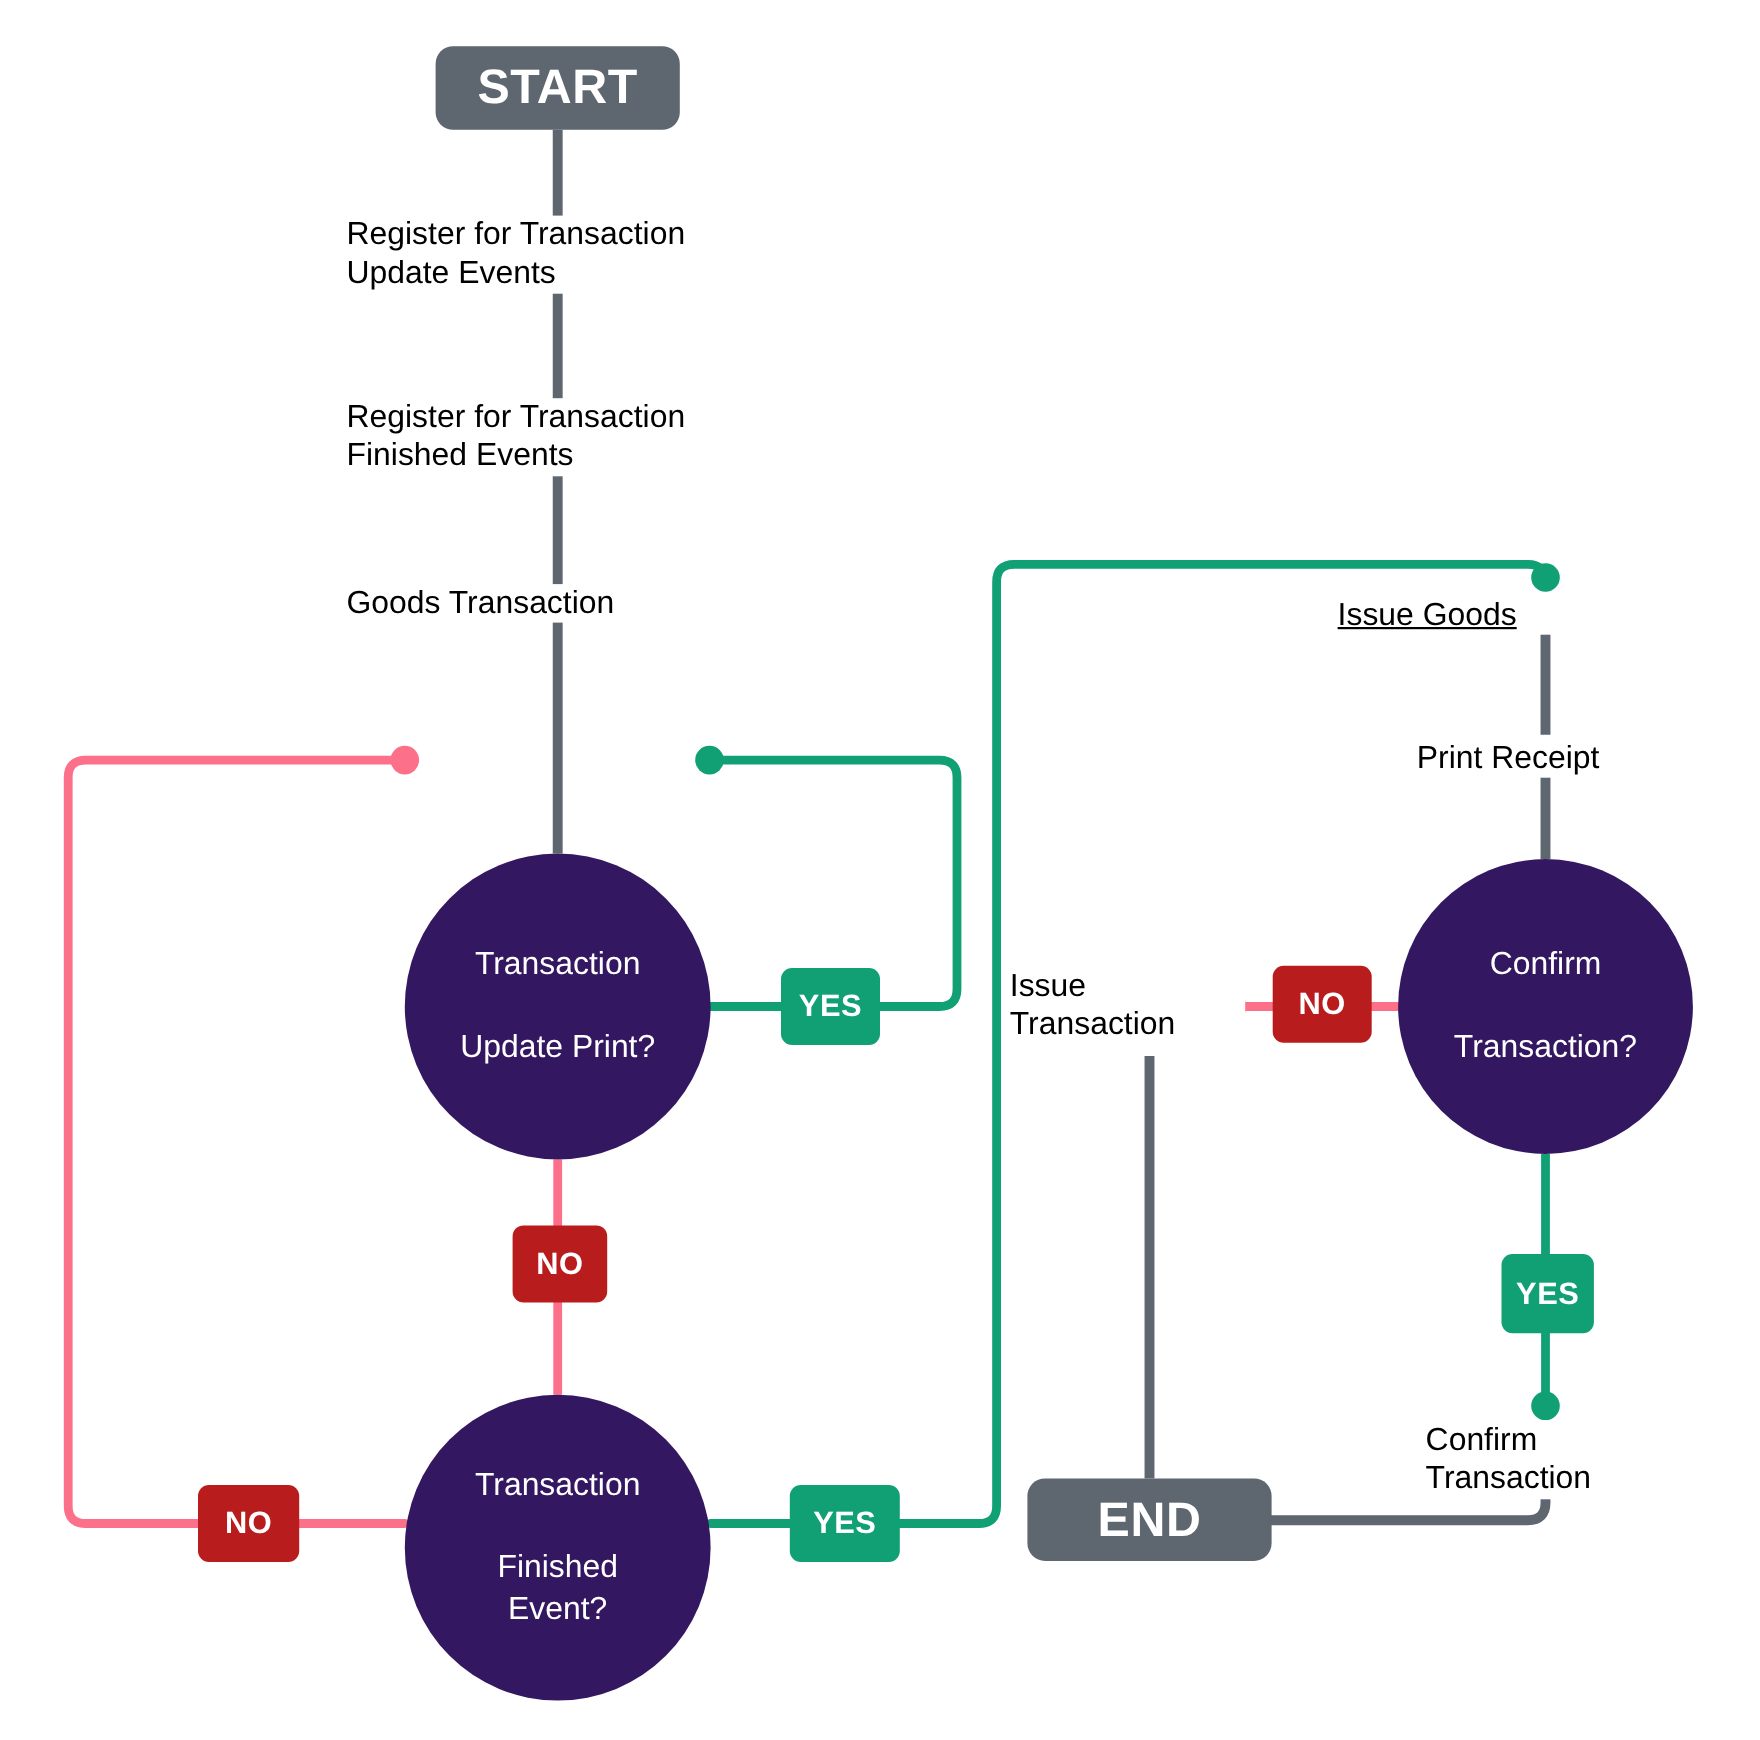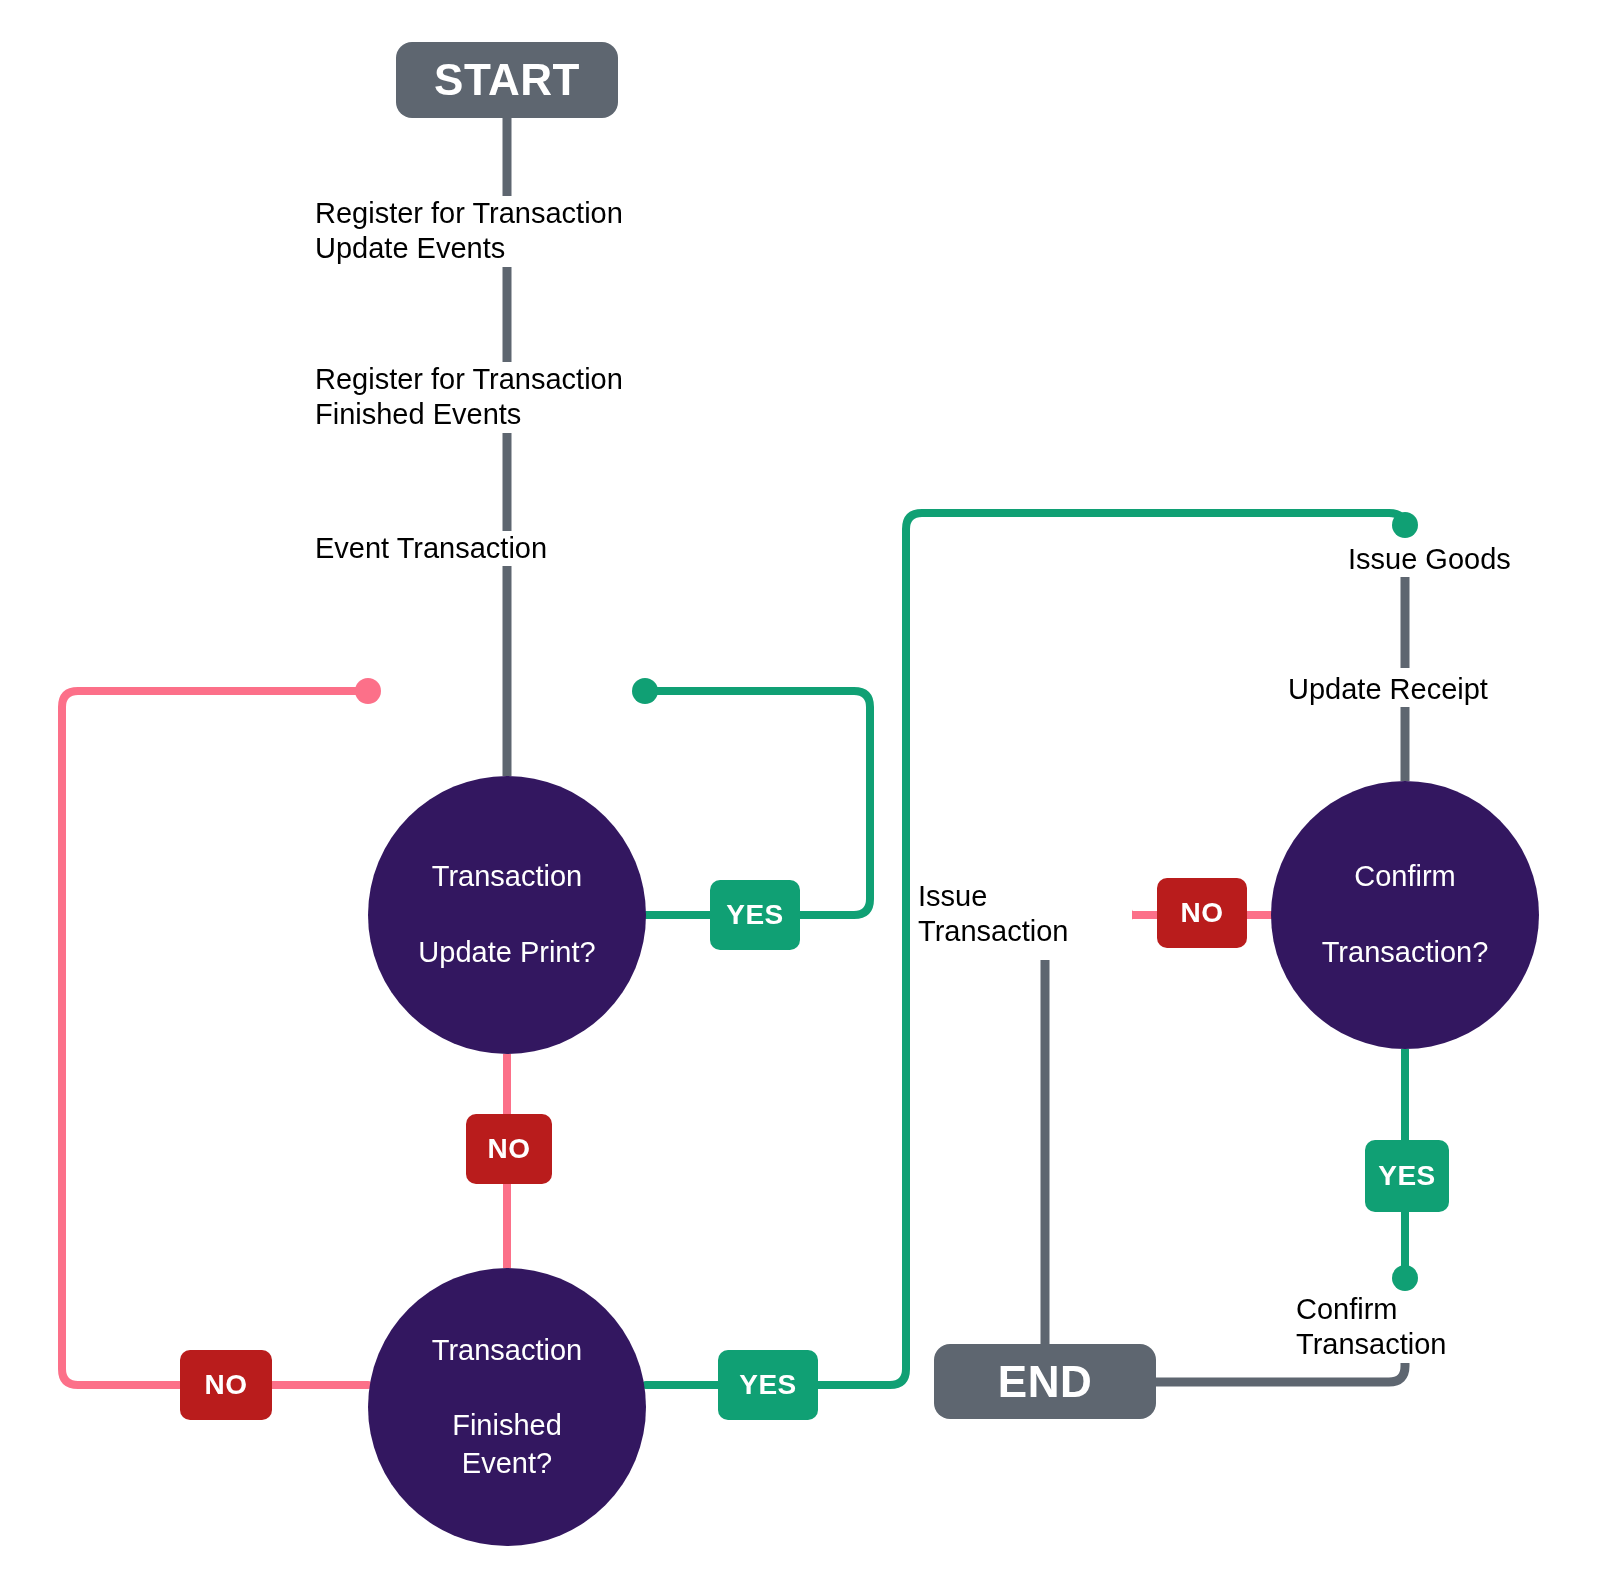--- a/index.html
+++ b/index.html
@@ -94,21 +94,21 @@
     color: #000000;
     font-size: 29px;
     line-height: 1.22;
     white-space: pre-line;
     background: #ffffff;
   }
   .lbl-reg-update   { left: 315px;  top: 196px;  width: 380px; }
   .lbl-reg-finished { left: 315px;  top: 362px;  width: 380px; }
   .lbl-start-tx     { left: 315px;  top: 531px;  width: 380px; }
   .lbl-wait         { left: 373px;  top: 658px;  width: 266px; }
-  .lbl-issue-goods  { left: 1348px; top: 542px;  width: 236px; }
+  .lbl-issue-goods  { left: 1216px; top: 542px;  width: 236px; text-decoration: underline; }
   .lbl-print-rcpt   { left: 1288px; top: 672px;  width: 236px; }
   .lbl-void-tx      { left: 918px;  top: 879px;  width: 214px; }
   .lbl-confirm-tx   { left: 1296px; top: 1292px; width: 220px; }
 </style>
 </head>
 <body>
 
 <div id="canvas">
 
   <svg class="edges" viewBox="0 0 1600 1582" xmlns="http://www.w3.org/2000/svg">
@@ -168,21 +168,21 @@
   <div class="chip no chip-no-update">NO</div>
   <div class="chip no chip-no-finished">NO</div>
   <div class="chip yes chip-yes-finished">YES</div>
   <div class="chip no chip-no-confirm">NO</div>
   <div class="chip yes chip-yes-confirm">YES</div>
 
   <div class="edge-label lbl-reg-update">Register for Transaction
 Update Events</div>
   <div class="edge-label lbl-reg-finished">Register for Transaction
 Finished Events</div>
-  <div class="edge-label lbl-start-tx">Event Transaction</div>
+  <div class="edge-label lbl-start-tx">Goods Transaction</div>
   <div class="edge-label lbl-issue-goods">Issue Goods</div>
-  <div class="edge-label lbl-print-rcpt">Update Receipt</div>
+  <div class="edge-label lbl-print-rcpt">Print Receipt</div>
   <div class="edge-label lbl-void-tx">Issue
 Transaction</div>
   <div class="edge-label lbl-confirm-tx">Confirm
 Transaction</div>
 
 </div>
 
 </body></html>

